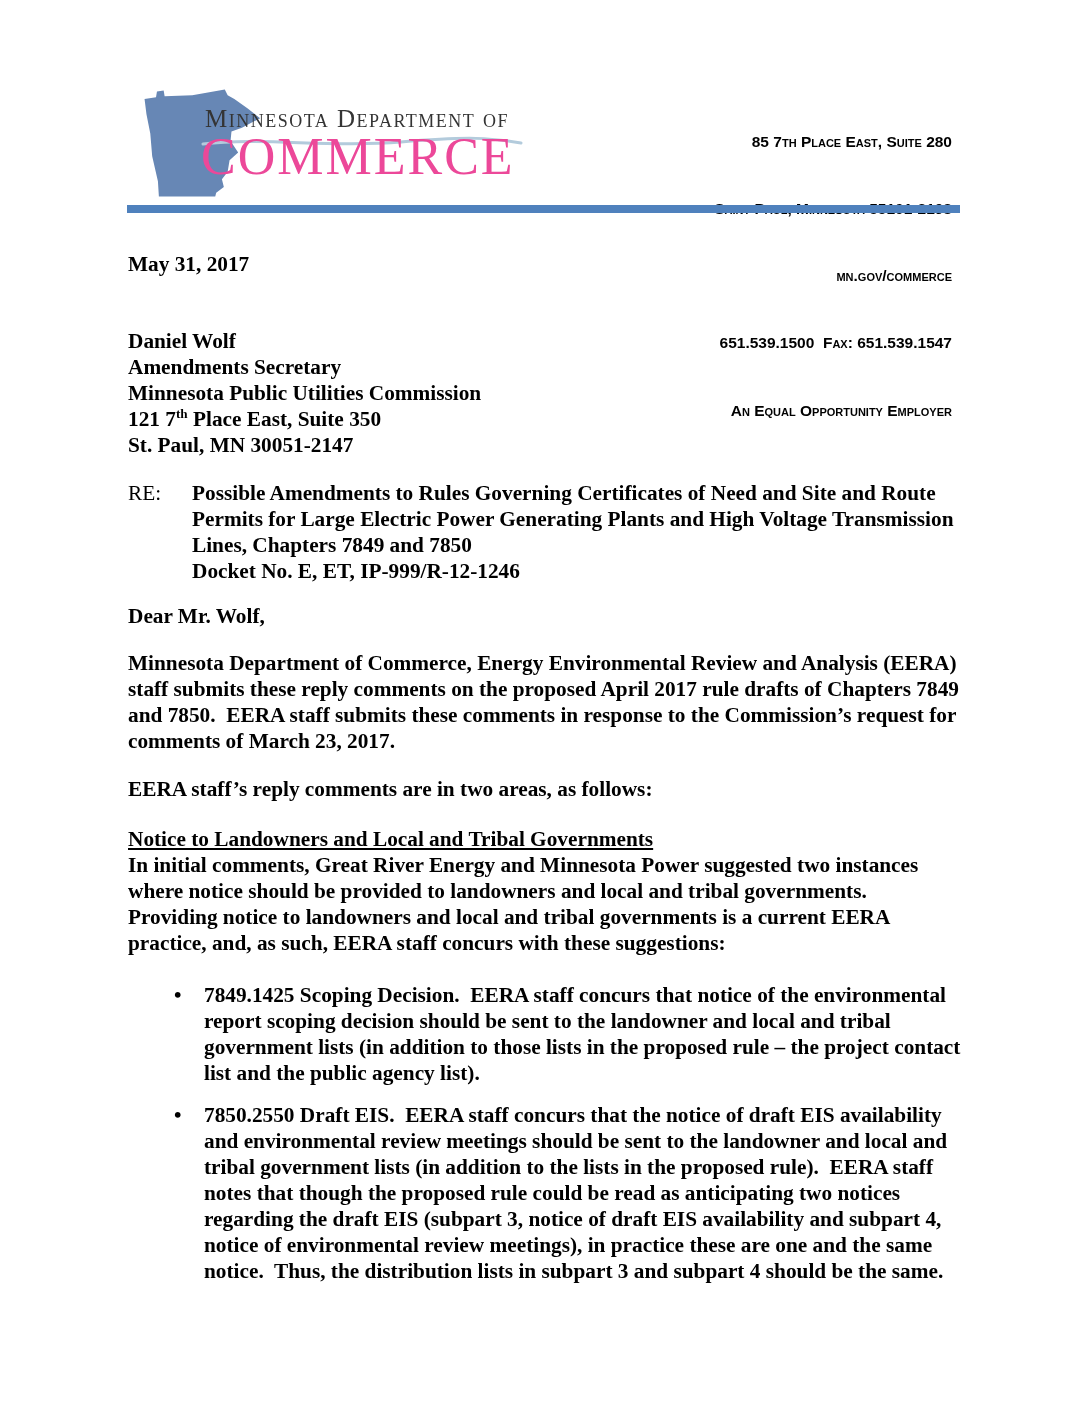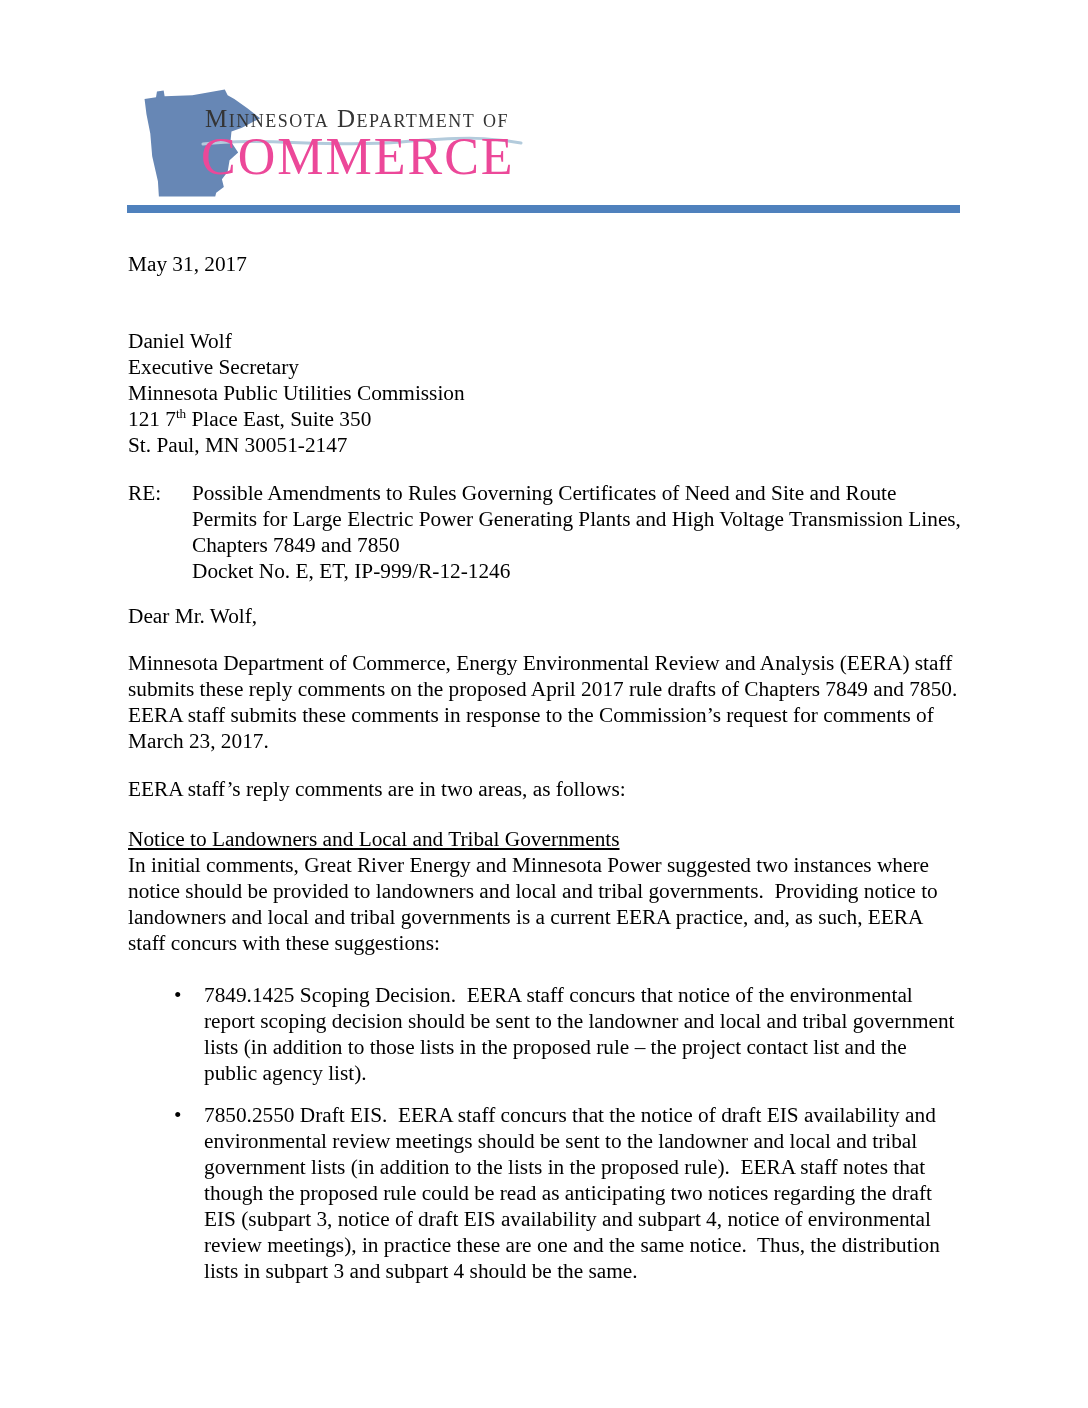--- a/index.html
+++ b/index.html
@@ -28,21 +28,21 @@
     font-variant:small-caps; font-size:15.5px; line-height:22.4px;
     color:#000; white-space:pre;
   }
   .rule { position:absolute; left:127px; top:205px; width:833px; height:8px; background:#4f81bd; }
 
   
   .body {
     position:absolute; left:128px; top:0; width:833px;
     font-size:21.3px; line-height:26px; padding-top:251px;
   }
-  .blk { white-space:pre-wrap; }
+  .blk { white-space:pre-wrap;font-weight:bold; }
   .b-recipient { margin-top:51px; }
   .b-re { margin-top:22px; position:relative; padding-left:64px; }
   .re-label { position:absolute; left:0; top:0; }
   .b-salutation { margin-top:19px; }
   .b-p1 { margin-top:21px; }
   .b-p2 { margin-top:22px; }
   .b-section { margin-top:24px; }
   .section-heading { text-decoration:underline; }
   .bullet { position:relative; padding-left:76px; margin-top:26px; }
   .bullet.second { margin-top:16px; }
@@ -60,30 +60,37 @@
                L112,44 L101,48 L100,58 L108,70 L99,78 L97,90 L91,98 L93,106 L85,112 L84,116
                L25,116 L24,100 L18,74 L16,50 L12,30 Z" fill="#6787b5"></path>
     </svg>
     <div class="logo-line1">Minnesota Department of</div>
     <svg class="logo-wave" viewBox="0 0 322 16" aria-hidden="true">
       <path d="M2,9 C 60,2 130,13 200,7 S 290,3 320,8" fill="none" stroke-width="3" stroke-linecap="round" stroke="#b3cbdc"></path>
     </svg>
     <div class="logo-line2">COMMERCE</div>
   </div>
 
+  <div class="contact">
+    <div>85 7th Place East, Suite 280</div>
+    <div>Saint Paul, Minnesota 55101-2198</div>
+    <div>mn.gov/commerce</div>
+    <div>651.539.1500  Fax: 651.539.1547</div>
+    <div>An Equal Opportunity Employer</div>
+  </div>
 
   <div class="rule"></div>
 
   <div class="body">
 
     <div class="blk b-date">May 31, 2017</div>
 
     <div class="b-recipient">
       <div class="blk">Daniel Wolf</div>
-      <div class="blk">Executive Secretary</div>
+      <div class="blk">Amendments Secretary</div>
       <div class="blk">Minnesota Public Utilities Commission</div>
       <div class="blk"><span>121 7</span><sup class="ord">th</sup><span> Place East, Suite 350</span></div>
       <div class="blk">St. Paul, MN 30051-2147</div>
     </div>
 
     <div class="b-re">
       <span class="re-label">RE:</span>
       <div class="blk">Possible Amendments to Rules Governing Certificates of Need and Site and Route Permits for Large Electric Power Generating Plants and High Voltage Transmission Lines, Chapters 7849 and 7850</div>
       <div class="blk">Docket No. E, ET, IP-999/R-12-1246</div>
     </div>

